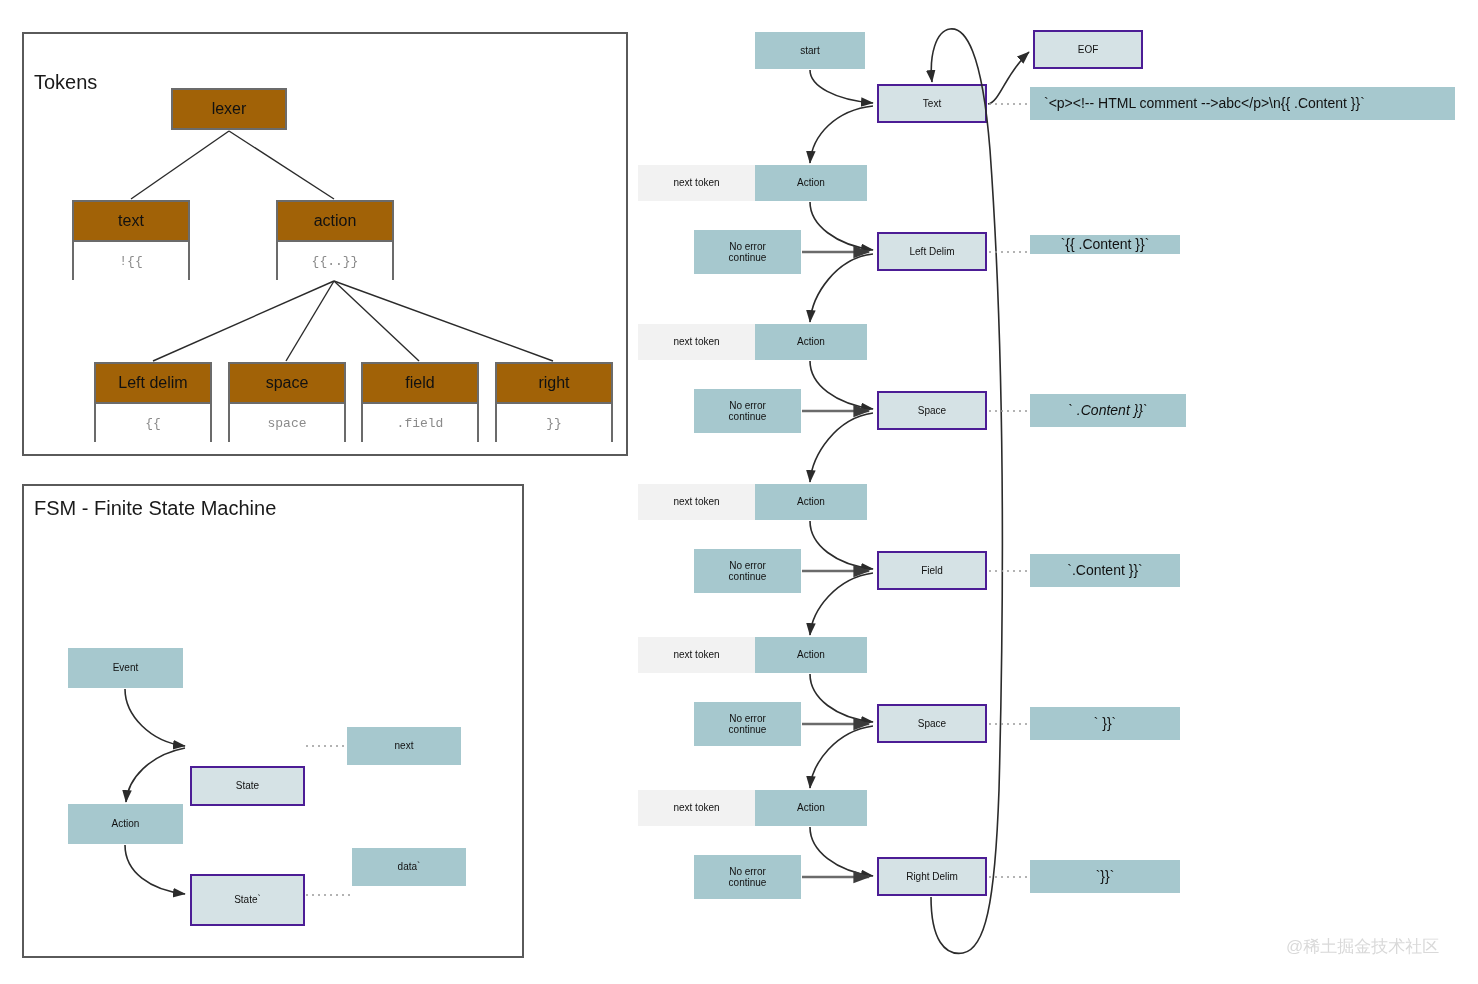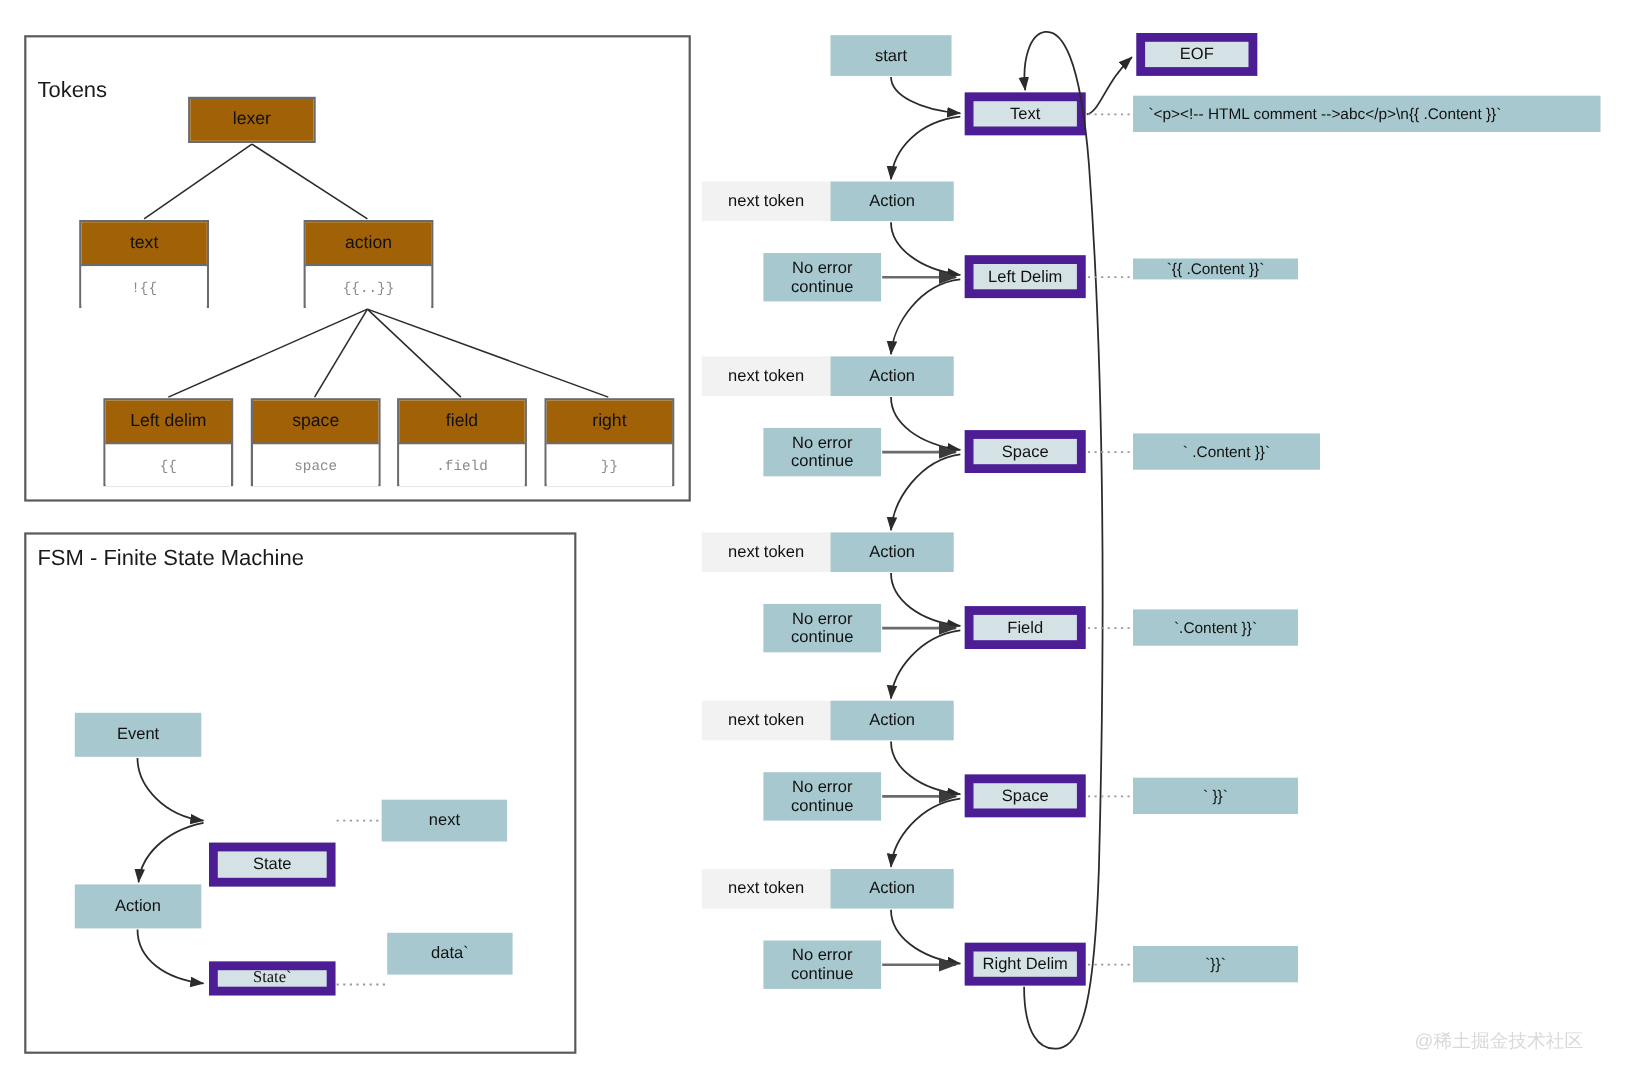--- a/index.html
+++ b/index.html
@@ -28,21 +28,21 @@
   }
 
   
   .box {
     position: absolute;
     box-sizing: border-box;
     display: flex;
     align-items: center;
     justify-content: center;
     text-align: center;
-    font-size: 15px;
+    font-size: 10px;
     color: #111111;
     line-height: 1.15;
   }
 
   
   .node {
     position: absolute;
     box-sizing: border-box;
     border: 2px solid #6b6b6b;
     background: #ffffff;
@@ -57,21 +57,21 @@
   .node-head.only { border-bottom: none; }
   .node-body {
     display: flex; align-items: center; justify-content: center;
     font-family: "Liberation Mono", monospace;
     font-size: 13px; color: #8a8a8a; height: 38px;
     background: #ffffff;
     box-sizing: border-box;
   }
 
   .teal      { background: #a6c8ce; }
-  .lightblue { background: #d5e2e5; border: 8px solid #4c1d95; }
+  .lightblue { background: #d5e2e5; border: 2px solid #4c1d95; }
   .lightgray { background: #f2f2f2; }
   .annot     { background: #a6c8ce; justify-content: flex-start; padding-left: 14px; font-size: 14px; }
   .annot.center { justify-content: center; padding-left: 0; }
 
   .eqn {
     position: absolute;
     font-size: 20px;
     color: #111;
     white-space: nowrap;
   }
@@ -133,21 +133,21 @@
   </div>
 
   <div class="panel" style="left:22px; top:484px; width:502px; height:474px;"></div>
   <div class="panel-title" style="left:34px; top:497px;">FSM - Finite State Machine</div>
 
 
   <div class="box teal" style="left:68px; top:648px; width:115px; height:40px;">Event</div>
   <div class="box teal" style="left:68px; top:804px; width:115px; height:40px;">Action</div>
 
   <div class="box lightblue" style="left:190px; top:726px; width:115px; height:40px;margin-top:40px;">State</div>
-  <div class="box lightblue" style="left:190px; top:874px; width:115px; height:31px;font-family:Liberation Serif, serif;">State`</div>
+  <div class="box lightblue" style="left:190px; top:874px; width:115px; height:52px;">State`</div>
 
   <div class="box teal" style="left:347px; top:727px; width:114px; height:38px;">next</div>
   <div class="box teal" style="left:352px; top:848px; width:114px; height:38px;">data`</div>
 
   <div class="box teal" style="left:755px; top:32px; width:110px; height:37px;">start</div>
 
   <div class="box lightblue" style="left:1033px; top:30px; width:110px; height:39px;">EOF</div>
 
   <div class="box lightblue" style="left:877px; top:84px; width:110px; height:39px;">Text</div>
   <div class="box annot" style="left:1030px; top:87px; width:425px; height:33px;">`&lt;p&gt;&lt;!-- HTML comment --&gt;abc&lt;/p&gt;\n{{ .Content }}`</div>
@@ -165,21 +165,21 @@
 
   <div class="box lightgray" style="left:638px; top:324px; width:117px; height:36px;">next token</div>
   <div class="box teal" style="left:755px; top:324px; width:112px; height:36px;">Action</div>
 
   <div class="box teal" style="left:694px; top:389px; width:107px; height:44px; flex-direction:column;">
     <span>No error</span>
     <span>continue</span>
   </div>
 
   <div class="box lightblue" style="left:877px; top:391px; width:110px; height:39px;">Space</div>
-  <div class="box annot center" style="left:1030px; top:394px; width:170px; height:33px;">` .Content }}`</div>
+  <div class="box annot center" style="left:1030px; top:394px; width:156px; height:33px;font-style:italic;">` .Content }}`</div>
 
   <div class="box lightgray" style="left:638px; top:484px; width:117px; height:36px;">next token</div>
   <div class="box teal" style="left:755px; top:484px; width:112px; height:36px;">Action</div>
 
   <div class="box teal" style="left:694px; top:549px; width:107px; height:44px; flex-direction:column;">
     <span>No error</span>
     <span>continue</span>
   </div>
 
   <div class="box lightblue" style="left:877px; top:551px; width:110px; height:39px;">Field</div>

